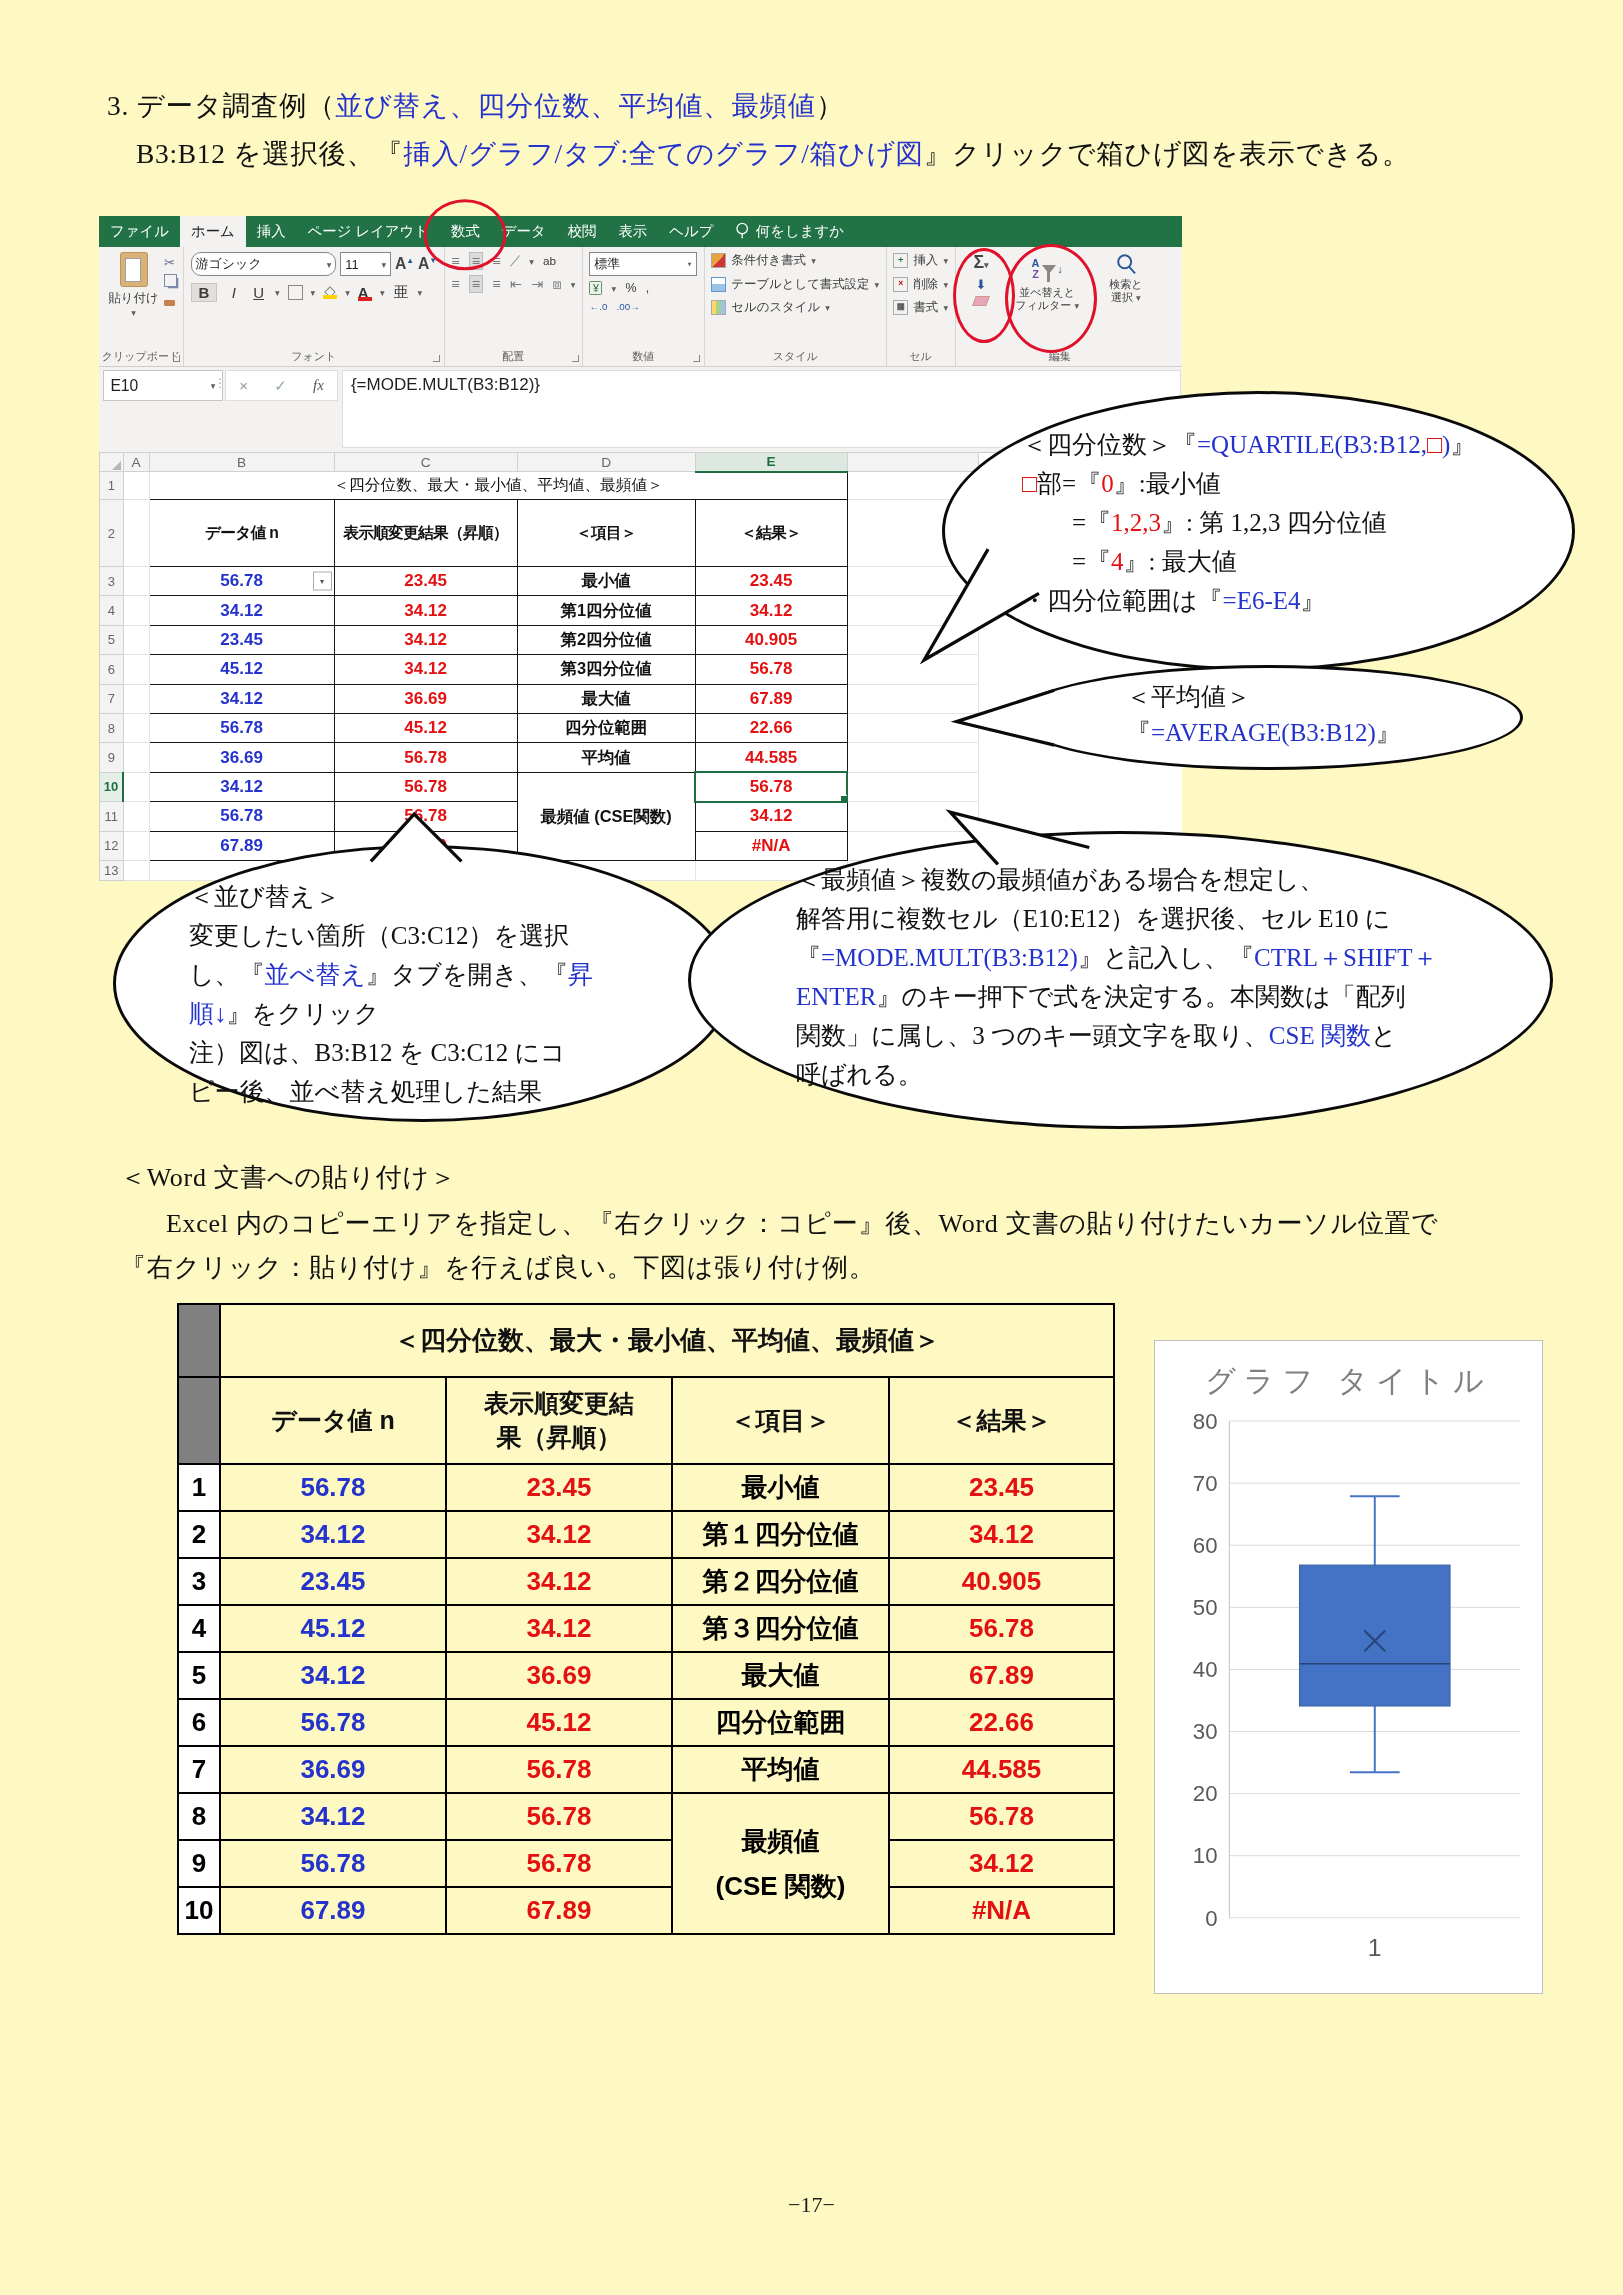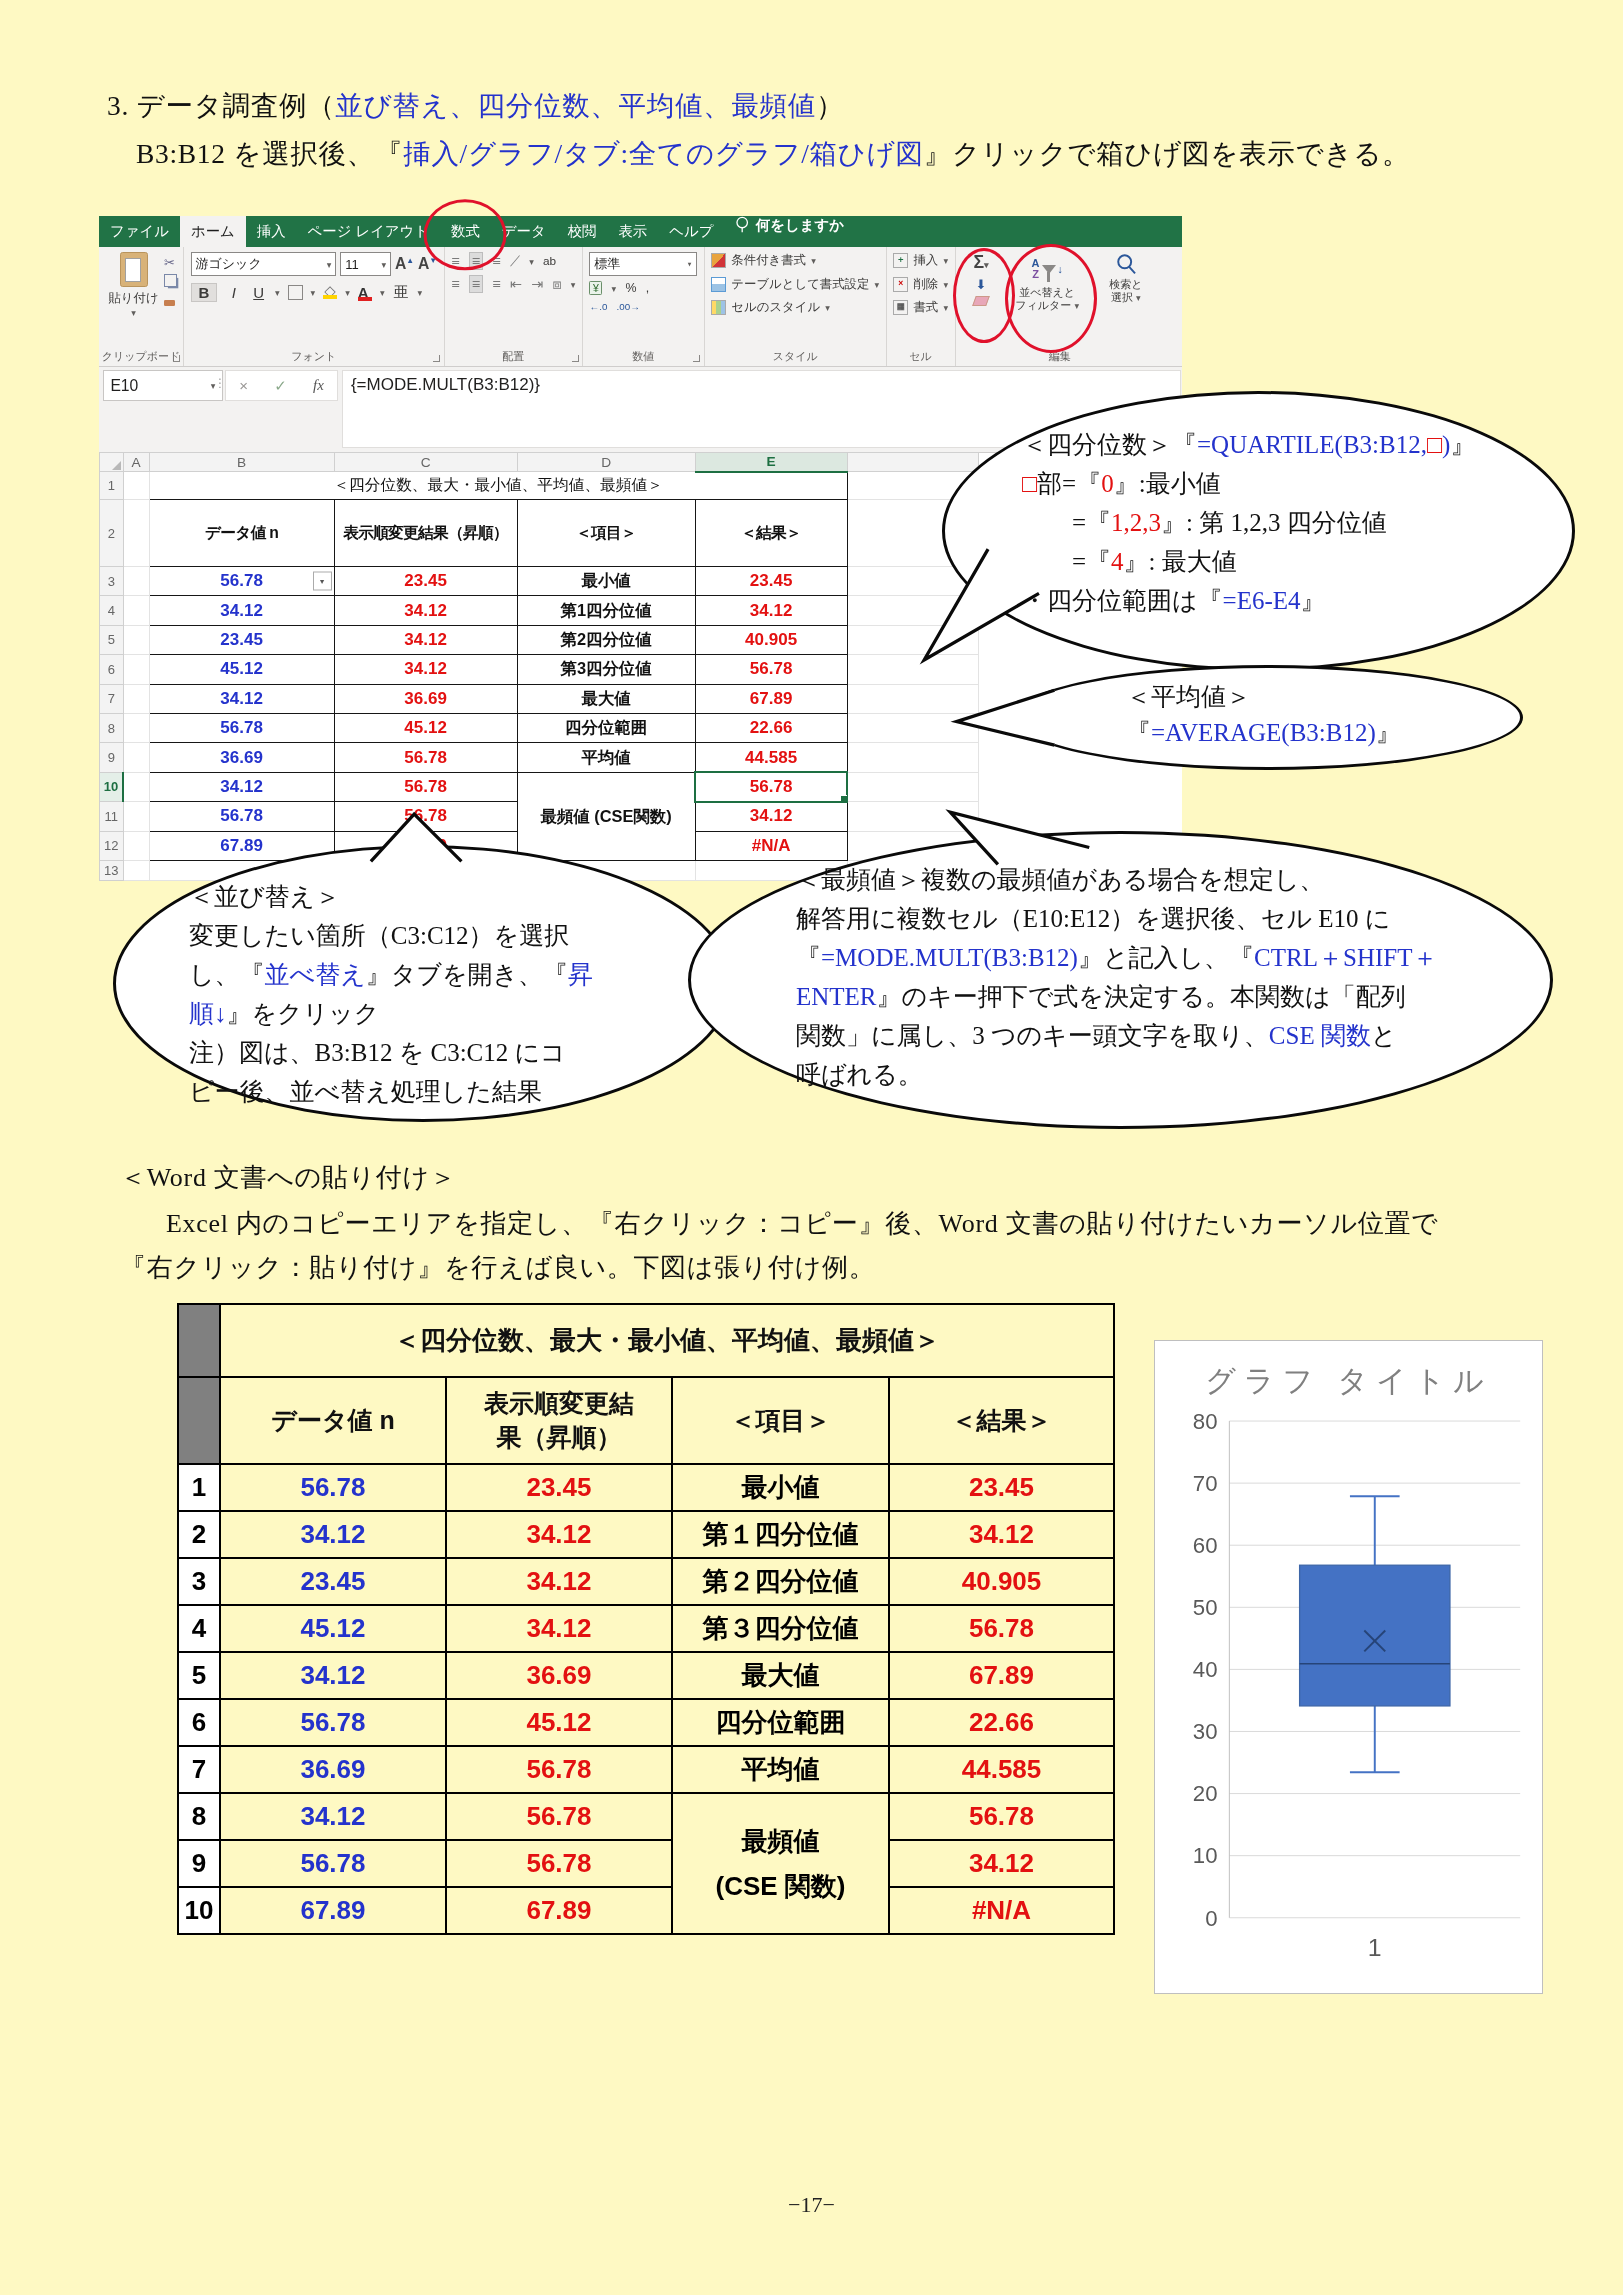--- a/index.html
+++ b/index.html
@@ -18,21 +18,21 @@
   #word-para2{left:120px;top:1250px;font-size:26px;}
   #footer{position:absolute;left:0;top:2192px;width:1623px;text-align:center;font-size:22px;color:#222;}
 
   
   .xl{position:absolute;left:99px;top:216px;width:1083px;height:664px;
       font-family:"Liberation Sans",sans-serif;background:#fff;}
   .xl-tabs{position:absolute;left:0;top:0;right:0;height:31px;background:var(--excel_green,#217346);
            display:flex;align-items:stretch;color:#fff;font-size:14.4px;}
   .xl-tab{display:flex;align-items:center;padding:4px 11px;position:relative;white-space:nowrap;}
   .xl-tab.active{background:#f3f2f1;color:#1c1c1c;}
-  .tellme{display:flex;gap:6.5px;padding:0 10.5px;white-space:nowrap;font-weight:bold;}
+  .tellme{display:flex;align-items:center;gap:6.5px;padding:0 10.5px;white-space:nowrap;}
   .red-ellipse{position:absolute;border:3.9px solid var(--circle_red,#E0112B);border-radius:50%;
                pointer-events:none;z-index:6;background:transparent;}
   .tab-ellipse{left:50%;top:50%;transform:translate(-50%,-46%);width:77px;height:65px;}
 
   .xl-ribbon{position:absolute;left:0;top:31px;right:0;height:119px;background:#f3f2f1;
              border-bottom:0.7px solid #cfcdcc;display:flex;font-size:12.4px;color:#3b3a39;}
   .grp{position:relative;display:flex;flex-direction:column;padding:5.2px 6.5px 17px;border-right:0.7px solid #d8d6d4;}
   .grp-label{position:absolute;bottom:2px;left:0;right:0;text-align:center;font-size:11px;color:#605e5c;white-space:nowrap;}
   .exp{position:absolute;right:3.3px;bottom:3.9px;width:5.9px;height:5.9px;border-right:1.3px solid #8a8886;border-bottom:1.3px solid #8a8886;}
   .grp-body{flex:1;display:flex;}
@@ -44,21 +44,21 @@
   .paste-label{margin-top:2.6px;white-space:nowrap;}
   .dda{color:#605e5c;font-size:9.2px;}
   .clip-small{display:flex;flex-direction:column;gap:3.9px;margin-left:2.6px;margin-top:2.6px;font-size:13px;color:#6a6a8c;}
   .copy-sq{display:inline-block;width:10.5px;height:11.8px;border:1.3px solid #7a88a8;box-shadow:2.6px 2.6px 0 -1.3px #7a88a8;}
   .brush-sq{display:inline-block;width:10.5px;height:6.5px;background:#c77f4f;border-radius:1.3px;}
 
   
   .g-font .row1{display:flex;align-items:center;gap:3.9px;}
   .selbox{background:#fff;border:0.7px solid #8a8886;height:22px;display:flex;align-items:center;
           padding:0 3.9px;justify-content:space-between;font-size:13px;color:#201f1e;}
-  .fname{width:136px;}
+  .fname{width:136px;border-radius:10px;}
   .fsize{width:41px;}
   .bigA{font-size:15.7px;font-weight:bold;color:#444;}
   .supA{font-size:7.9px;vertical-align:super;color:#2b579a;}
   .g-font .row2{display:flex;align-items:center;gap:7.9px;margin-top:6.5px;font-size:15px;}
   .fbtn{min-width:17px;text-align:center;color:#3b3a39;}
   .fbtn.b{font-weight:bold;background:#e1dfdd;border:0.7px solid #c8c6c4;padding:0 3.9px;}
   .fbtn.i{font-style:italic;}
   .fbtn.u{text-decoration:underline;}
   .grid-ic{display:inline-block;width:13px;height:13px;border:0.7px solid #8a8886;
            background:linear-gradient(#0000 5.9px,#bbb 5.9px,#bbb 6.5px,#0000 6.5px),

